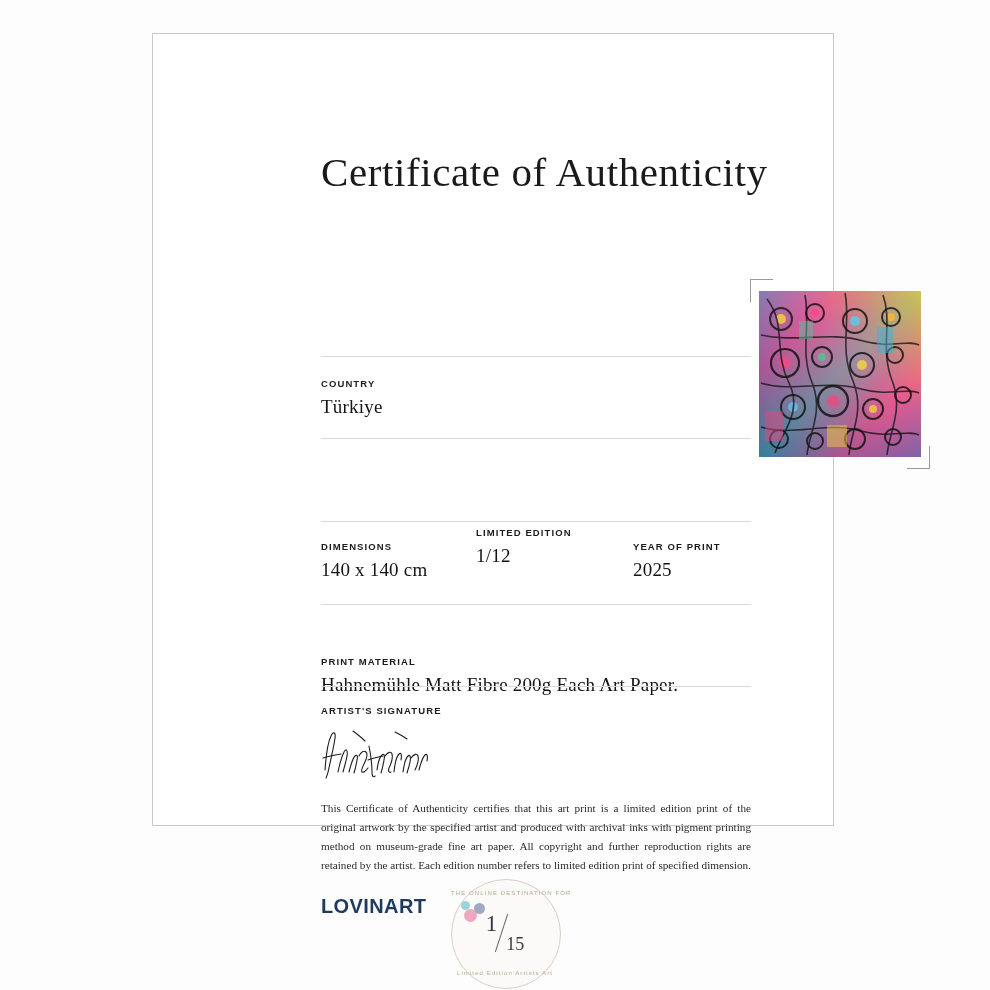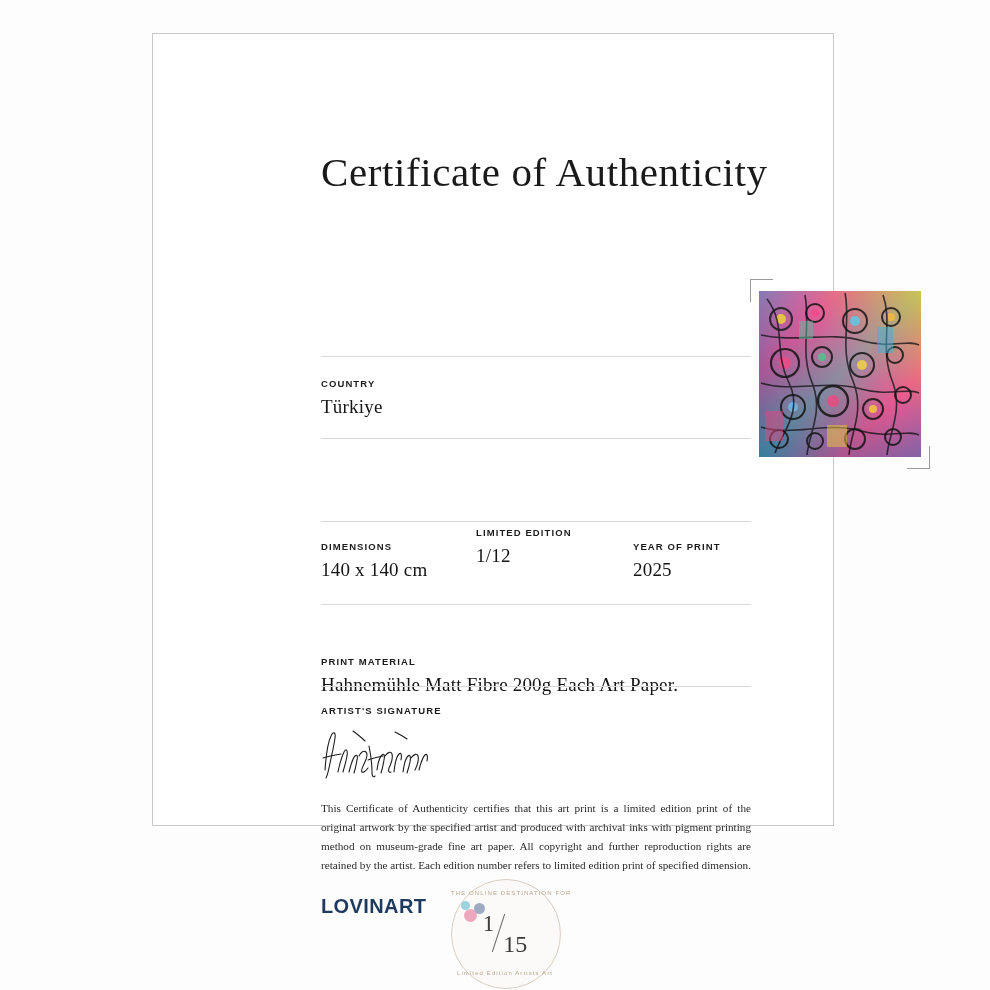--- a/index.html
+++ b/index.html
@@ -176,21 +176,21 @@
   }
   .frac-num { font-size: 23px; position: relative; top: -9px; left: 2px; }
   .frac-slash {
     display: inline-block;
     width: 1px;
     height: 40px;
     background: #6e6e6e;
     transform: rotate(18deg);
     margin: 0 6px;
   }
-  .frac-den { font-size: 24px; position: relative; top: 11px; left: -2px; }
+  .frac-den { font-size: 18px; position: relative; top: 11px; left: -2px; }
   .seal-text-top, .seal-text-bot {
     position: absolute;
     left: 0;
     width: 108px;
     text-align: center;
     font-family: "Liberation Sans", sans-serif;
     font-size: 6px;
     letter-spacing: 1.1px;
     color: #b9a98f;
     white-space: nowrap;

